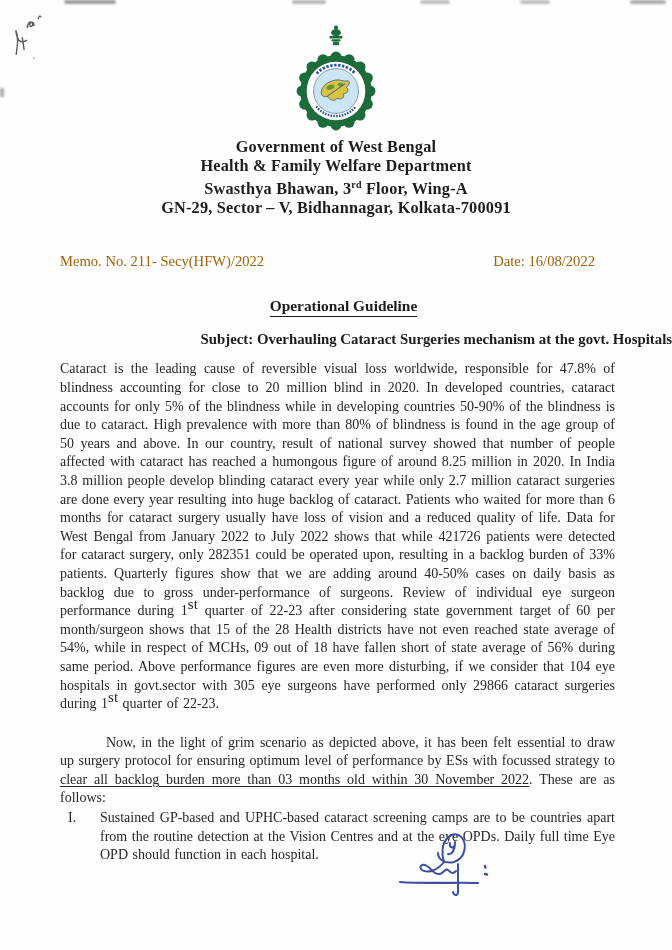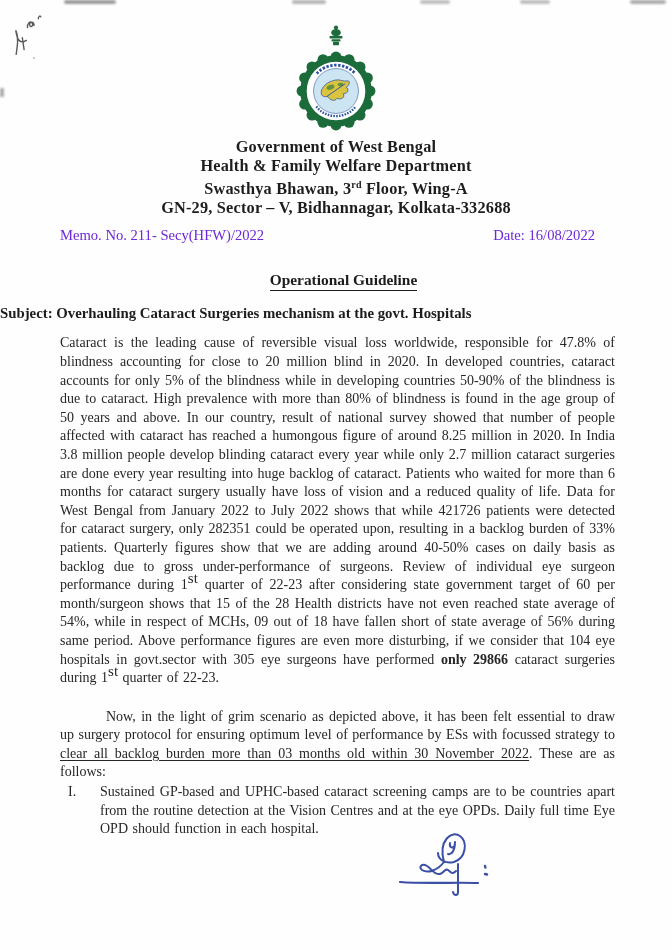--- a/index.html
+++ b/index.html
@@ -38,54 +38,54 @@
     line-height: 19px;
     letter-spacing: .2px;
     color: #1d1d1d;
     margin-top: 2px;
   }
   .org-header sup { font-size: 10px; }
 
   
   .memo-row {
     display: flex; justify-content: space-between;
-    margin: 10px 57px 0 60px;
+    margin: 36px 57px 0 60px;
     font-size: 14.6px;
-    color: #6d28d9;
+    color: #a16207;
   }
   .memo-row .date { margin-right: 20px; }
 
   
   .doc-title {
     text-align: center; margin-top: 27px;
     font-size: 15.4px; font-weight: bold; color: #1c1c1c; padding-left: 15px;
   }
   .doc-title span {
     display: inline-block;
     border-bottom: 1.6px solid #1c1c1c;
     padding-bottom: 1px;
   }
   .subject-line {
-    text-align: left; margin-top: 14px;
+    text-align: right; margin-top: 14px;
     font-size: 14.8px; font-weight: bold; color: #1c1c1c;
   }
 
   
   .body-text {
     margin: 12px 57px 0 60px;
     font-size: 14px;
     line-height: 18.6px;
     text-align: justify;
     color: #262626;
     word-spacing: 1px;
   }
   .body-text sup { font-size: 15px; line-height: 0; }
   .para2 { margin-top: 20px; text-indent: 46px; }
   .u-phrase { text-decoration: underline; text-underline-offset: 2px; }
-  .b-strong { font-weight: bold; }
+  .b-strong { font-weight: normal; }
 
   .roman-list {
     margin: 1px 57px 0 60px;
     display: flex;
     font-size: 14px; line-height: 18.6px; color: #262626;
   }
   .roman-list .marker { width: 40px; padding-left: 8px; box-sizing: border-box; flex: none; }
   .roman-list .item-text { flex: 1; text-align: justify; word-spacing: 1px; }
 
   
@@ -155,21 +155,21 @@
       <ellipse cx="-6" cy="-4" rx="4.4" ry="2.6" fill="#4c8b3e" opacity="0.85" transform="rotate(-18 -6 -4)"></ellipse>
       <ellipse cx="5" cy="-7" rx="3.2" ry="2" fill="#4c8b3e" opacity="0.85"></ellipse>
       <path d="M -10,6 L 10,-8" stroke="#2a52a0" stroke-width="1" fill="none"></path>
     </svg>
   </div>
 
   <div class="org-header">
     <div>Government of West Bengal</div>
     <div>Health &amp; Family Welfare Department</div>
     <div><span>Swasthya Bhawan, 3</span><sup>rd</sup><span> Floor, Wing-A</span></div>
-    <div>GN-29, Sector – V, Bidhannagar, Kolkata-332688</div>
+    <div>GN-29, Sector – V, Bidhannagar, Kolkata-700091</div>
   </div>
 
   <div class="memo-row">
     <span class="memo-no">Memo. No. 211- Secy(HFW)/2022</span>
     <span class="date">Date: 16/08/2022</span>
   </div>
 
   <div class="doc-title">
     <span>Operational Guideline</span>
   </div>

